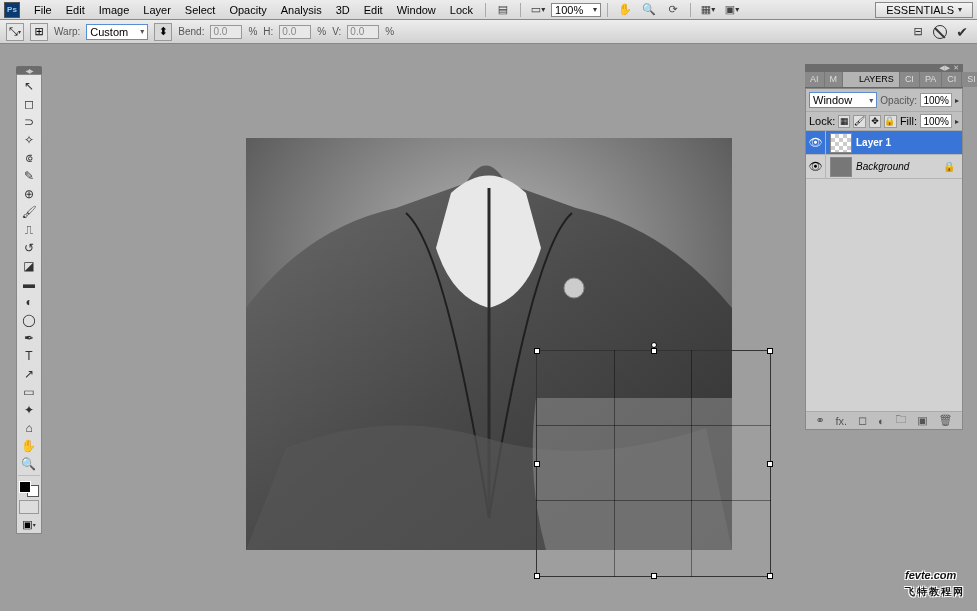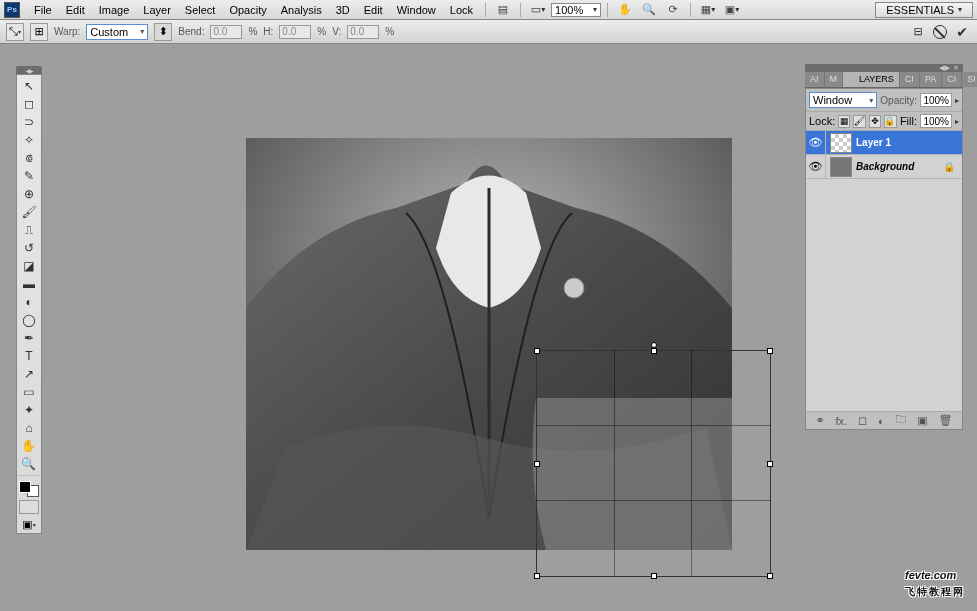--- a/index.html
+++ b/index.html
@@ -245,21 +245,21 @@
       </div>
       <div class="layers-list">
         <div class="layer-row selected">
           <div class="eye-col">👁</div>
           <div class="thumb"></div>
           <span class="layer-name">Layer 1</span>
         </div>
         <div class="layer-row">
           <div class="eye-col">👁</div>
           <div class="thumb bg-thumb"></div>
-          <span class="layer-name" style="font-style:italic;font-weight:bold">Background</span>
+          <span class="layer-name" style="font-style:italic;font-weight:normal">Background</span>
           <span class="lock-icon">🔒</span>
         </div>
       </div>
       <div class="layer-footer">
         <span class="fi">⚭</span>
         <span class="fi">fx.</span>
         <span class="fi">◻</span>
         <span class="fi">◐</span>
         <span class="fi">🗀</span>
         <span class="fi">▣</span>

